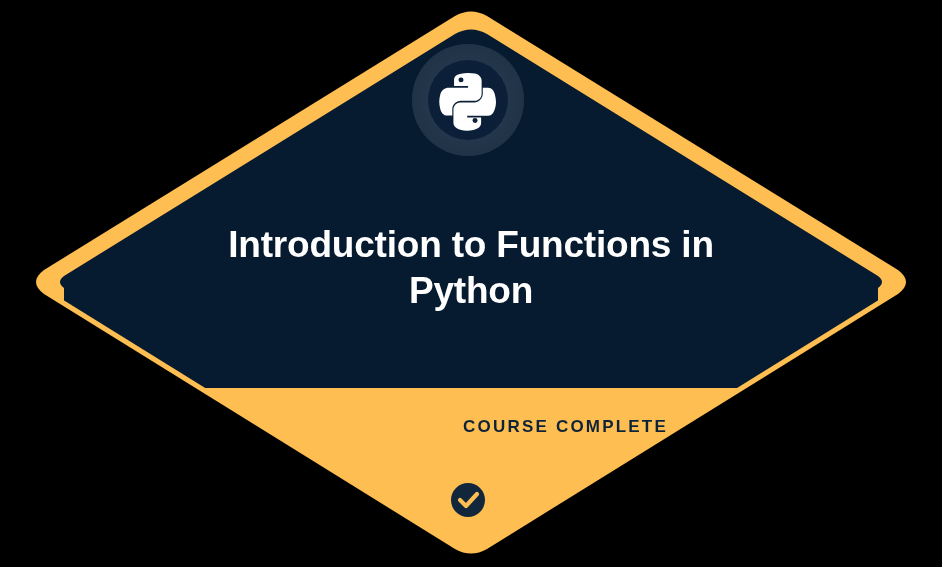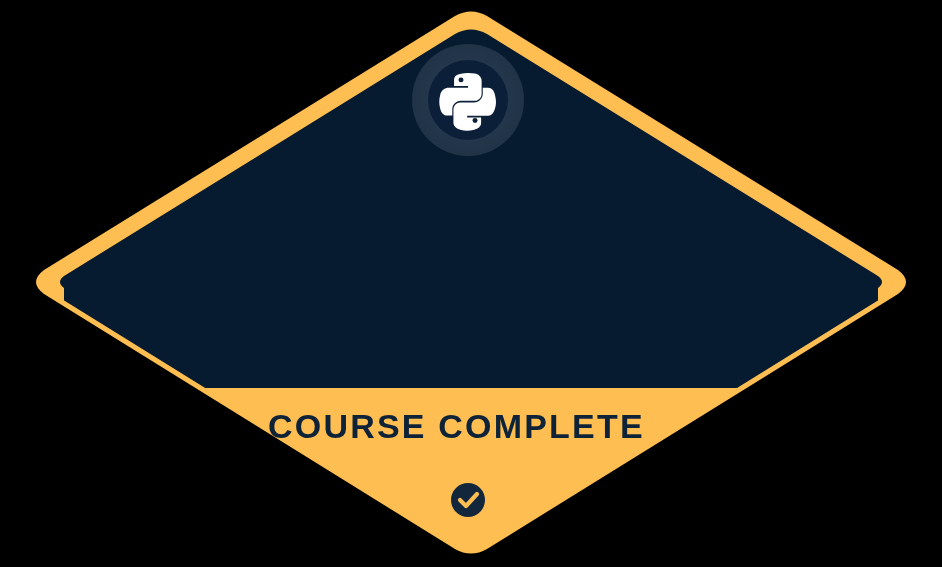--- a/index.html
+++ b/index.html
@@ -47,24 +47,24 @@
     font-weight: bold;
     line-height: 46px;
     letter-spacing: -0.2px;
     margin: 0;
   }
   .status-text {
     position: absolute;
     left: 268px;
     top: 409px;
     width: 400px;
-    text-align: left;
+    text-align: right;
     color: #0E2338;
     font-family: "Liberation Sans", sans-serif;
-    font-size: 34px;
+    font-size: 17px;
     font-weight: bold;
     line-height: 35px;
     letter-spacing: 2.2px;
     margin: 0;
   }
 </style>
 </head>
 <body>
 
 <div class="badge-stage">
@@ -117,16 +117,17 @@
       <path fill="#FFFFFF" d="M83.4 31.4v11.7c0 9.1-7.7 16.7-16.4 16.7H40.2c-7.2 0-13.2 6.2-13.2 13.5v25.3c0 7.2 6.3 11.4 13.2 13.5 8.3 2.4 16.3 2.9 26.8 0 6.6-1.9 13.2-5.8 13.2-13.5v-10H53.4v-3.4H93.5c7.7 0 10.6-5.4 13.3-13.4 2.8-8.3 2.7-16.2 0-26.8-1.9-7.6-5.6-13.4-13.3-13.4h-10.1z"></path>
       <circle cx="41.6" cy="16.3" r="4.8" fill="#0B2038"></circle>
       <circle cx="68.6" cy="94.4" r="4.8" fill="#0B2038"></circle>
     </g>
 
     <circle cx="468" cy="500" r="17" fill="#12263C"></circle>
     <path d="M 460 500 L 466 506 L 477 494" fill="none" stroke="#FFBE51" stroke-width="4.2" stroke-linecap="round" stroke-linejoin="round"></path>
   </svg>
 
   <div class="overlay">
+    <div class="course-title">Introduction to Functions in Python</div>
     <div class="status-text">COURSE COMPLETE</div>
   </div>
 
 </div>
 
 </body></html>

